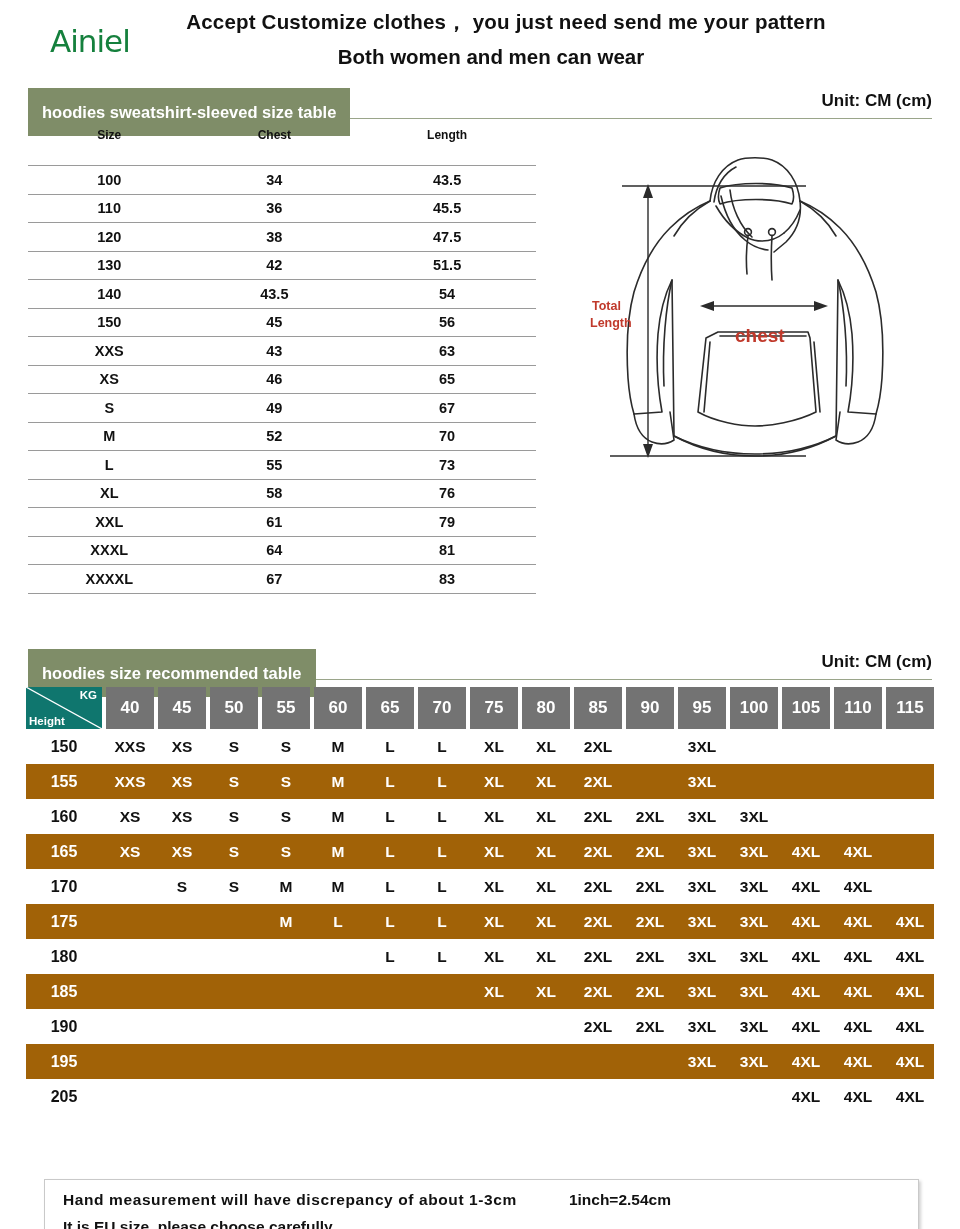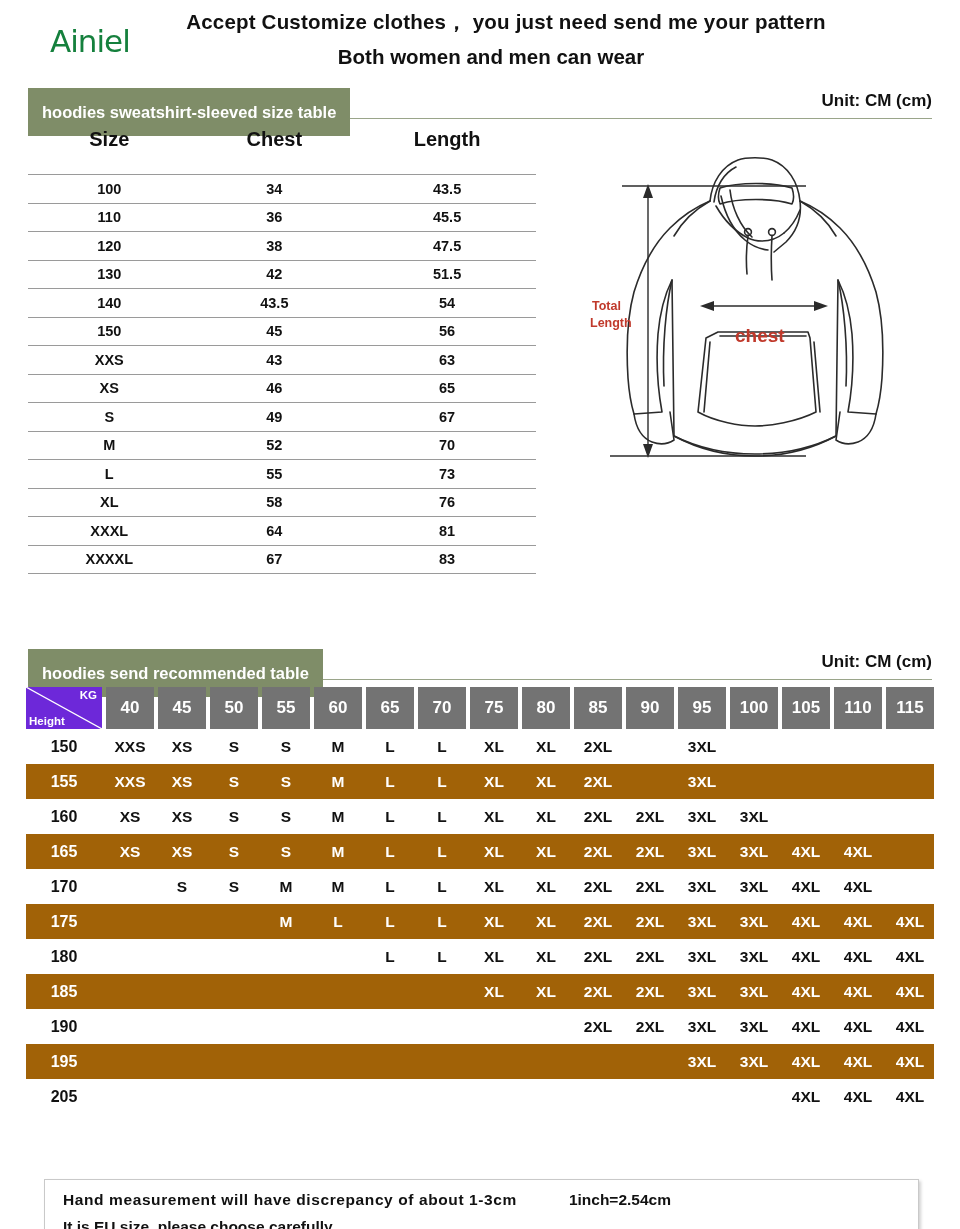--- a/index.html
+++ b/index.html
@@ -91,21 +91,21 @@
     border-collapse: collapse;
   }
   .size-table th, .size-table td {
     font-size: 14.5px;
     font-weight: bold;
     text-align: center;
     padding: 5.5px 0 6px 0;
     border-bottom: 1.3px solid #9a9a9a;
   }
   .size-table th {
-    font-size: 20px;
+    font-size: 12px;
     padding: 2px 0 23px 0;
     border-bottom: 1.3px solid #9a9a9a;
   }
   .size-table th.c0, .size-table td.c0 { width: 32%; }
   .size-table th.c1, .size-table td.c1 { width: 33%; }
   .size-table th.c2, .size-table td.c2 { width: 35%; }
 
   
   .diagram {
     position: absolute;
@@ -119,21 +119,21 @@
   .grid-head {
     display: flex;
     align-items: stretch;
     padding: 0 26px 0 26px;
     gap: 4px;
   }
   .corner-cell {
     position: relative;
     width: 76px; height: 42px;
     flex: 0 0 76px;
-    background: #6d28d9;
+    background: #0f766e;
     color: #fff;
     overflow: hidden;
   }
   .corner-cell .kg {
     position: absolute; right: 5px; top: 2px;
     font-size: 11.5px; font-weight: bold;
   }
   .corner-cell .ht {
     position: absolute; left: 3px; bottom: 2px;
     font-size: 11.5px; font-weight: bold;
@@ -286,20 +286,25 @@
           <td class="c0">L</td>
           <td class="c1">55</td>
           <td class="c2">73</td>
         </tr>
         <tr>
           <td class="c0">XL</td>
           <td class="c1">58</td>
           <td class="c2">76</td>
         </tr>
         <tr>
+          <td class="c0">XXL</td>
+          <td class="c1">61</td>
+          <td class="c2">79</td>
+        </tr>
+        <tr>
           <td class="c0">XXXL</td>
           <td class="c1">64</td>
           <td class="c2">81</td>
         </tr>
         <tr>
           <td class="c0">XXXXL</td>
           <td class="c1">67</td>
           <td class="c2">83</td>
         </tr>
       </tbody>
@@ -368,21 +373,21 @@
       </g>
       <polygon points="130,160 144,155 144,165" fill="#2b2b2b"></polygon>
       <polygon points="258,160 244,155 244,165" fill="#2b2b2b"></polygon>
       <text x="165" y="196" font-family="Liberation Sans, sans-serif" font-size="19" font-weight="bold" fill="#c0392b">chest</text>
     </svg>
   </div>
 </div>
 
 <div class="banner-row">
   <div class="banner-rule"></div>
-  <div class="banner">hoodies send recommended table</div>
+  <div class="banner">hoodies size recommended table</div>
   <div class="unit">Unit: CM (cm)</div>
 </div>
 
 <div class="grid-wrap">
   <div class="grid-head" id="grid-head">
     <div class="corner-cell">
       <svg class="diag" viewBox="0 0 76 42" preserveAspectRatio="none">
         <line x1="0" y1="0" x2="76" y2="42" stroke="#ffffff" stroke-width="1.2"></line>
       </svg>
       <span class="kg">KG</span>

